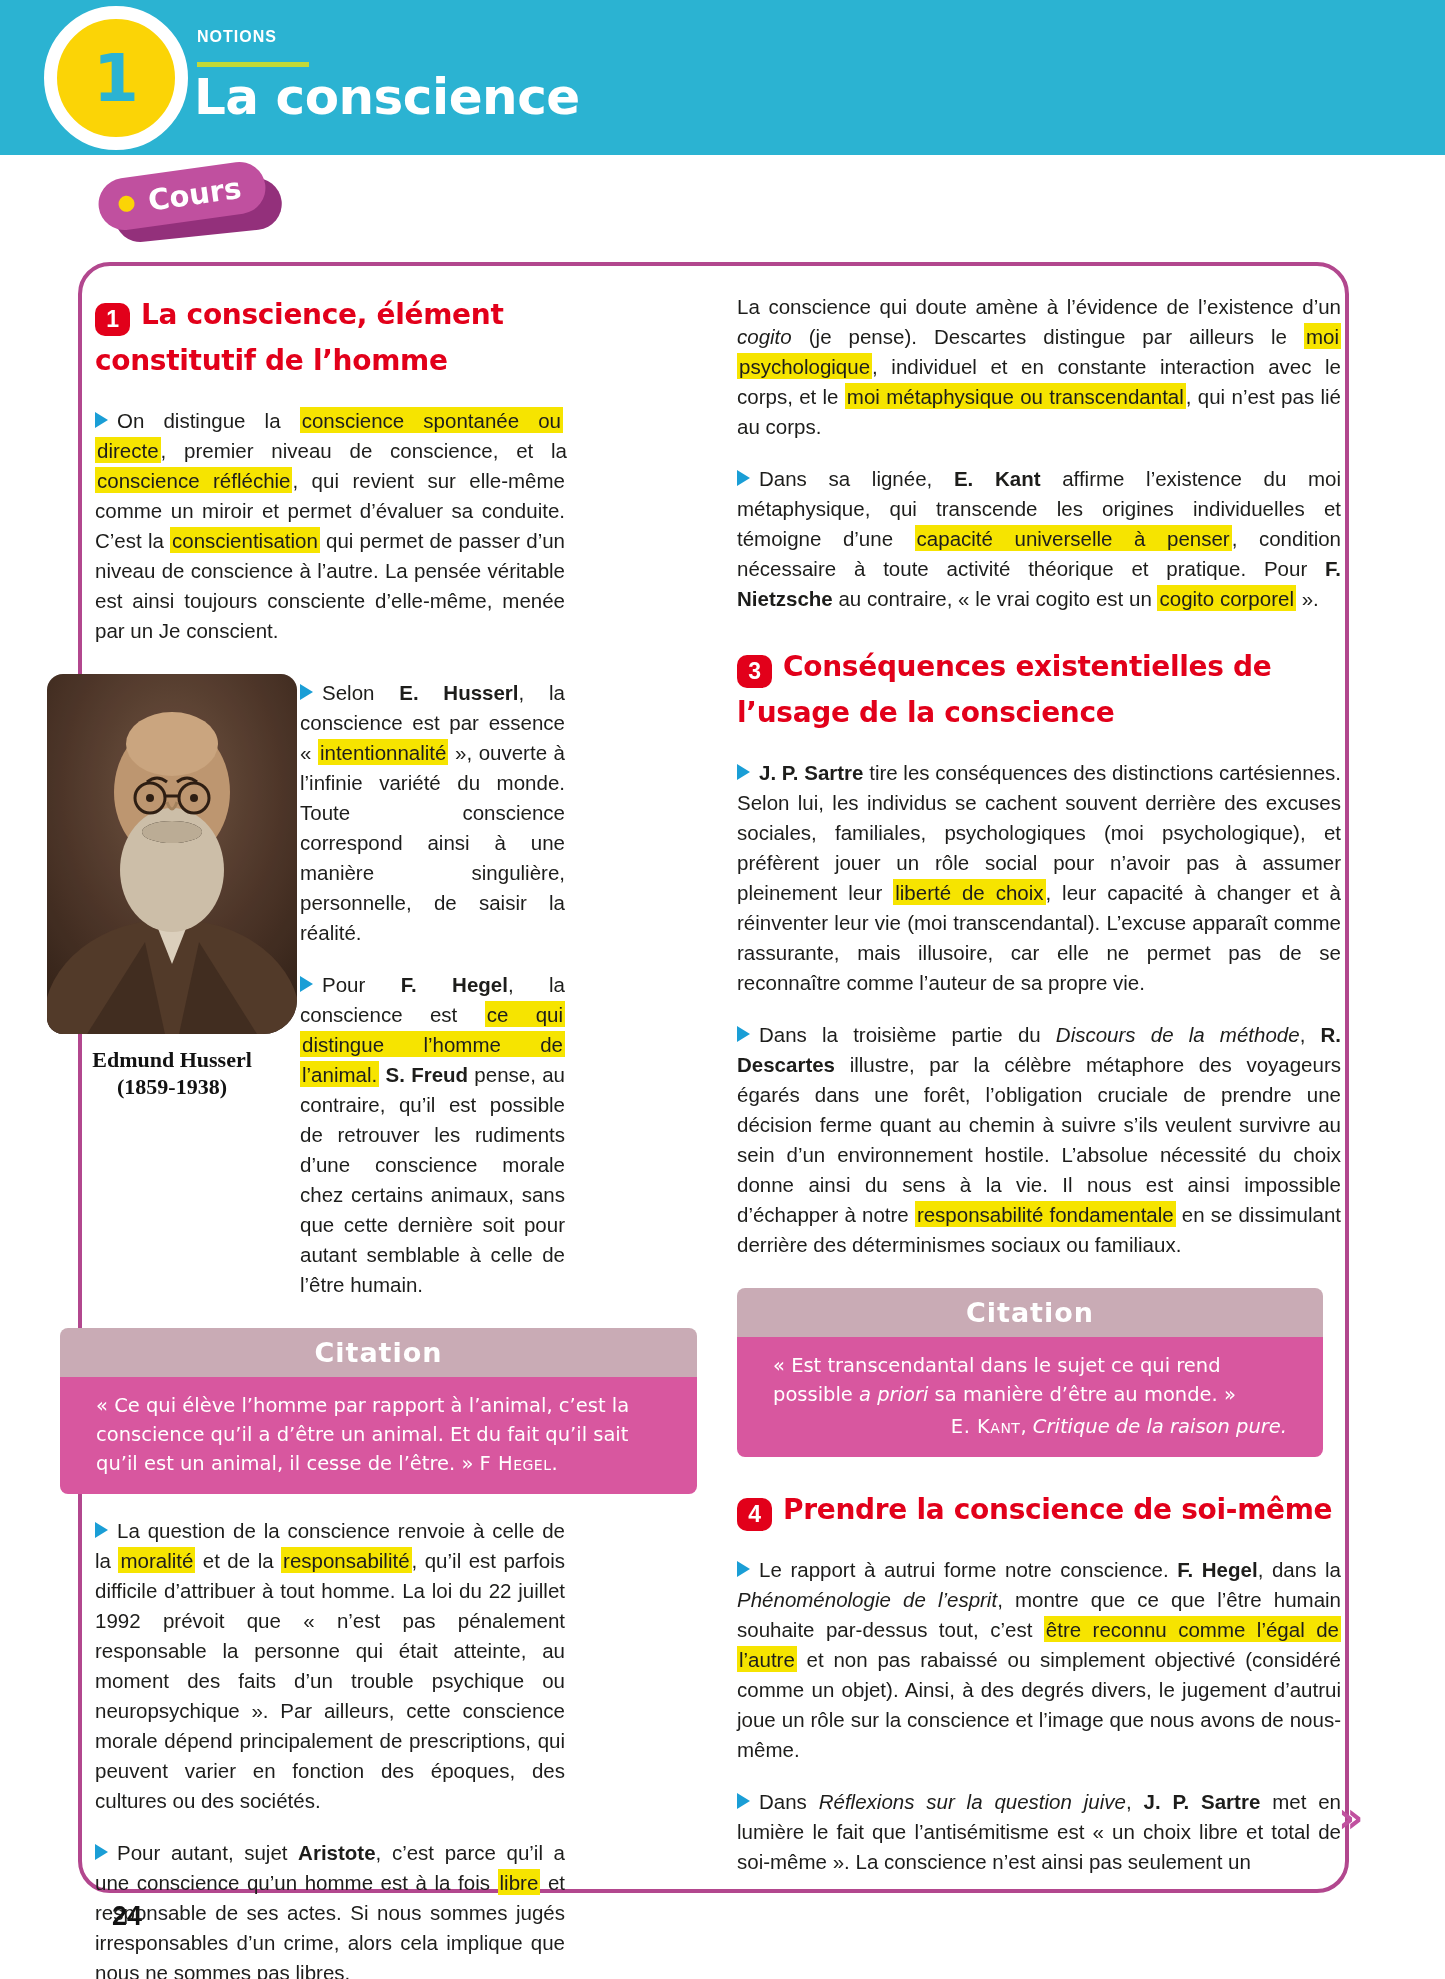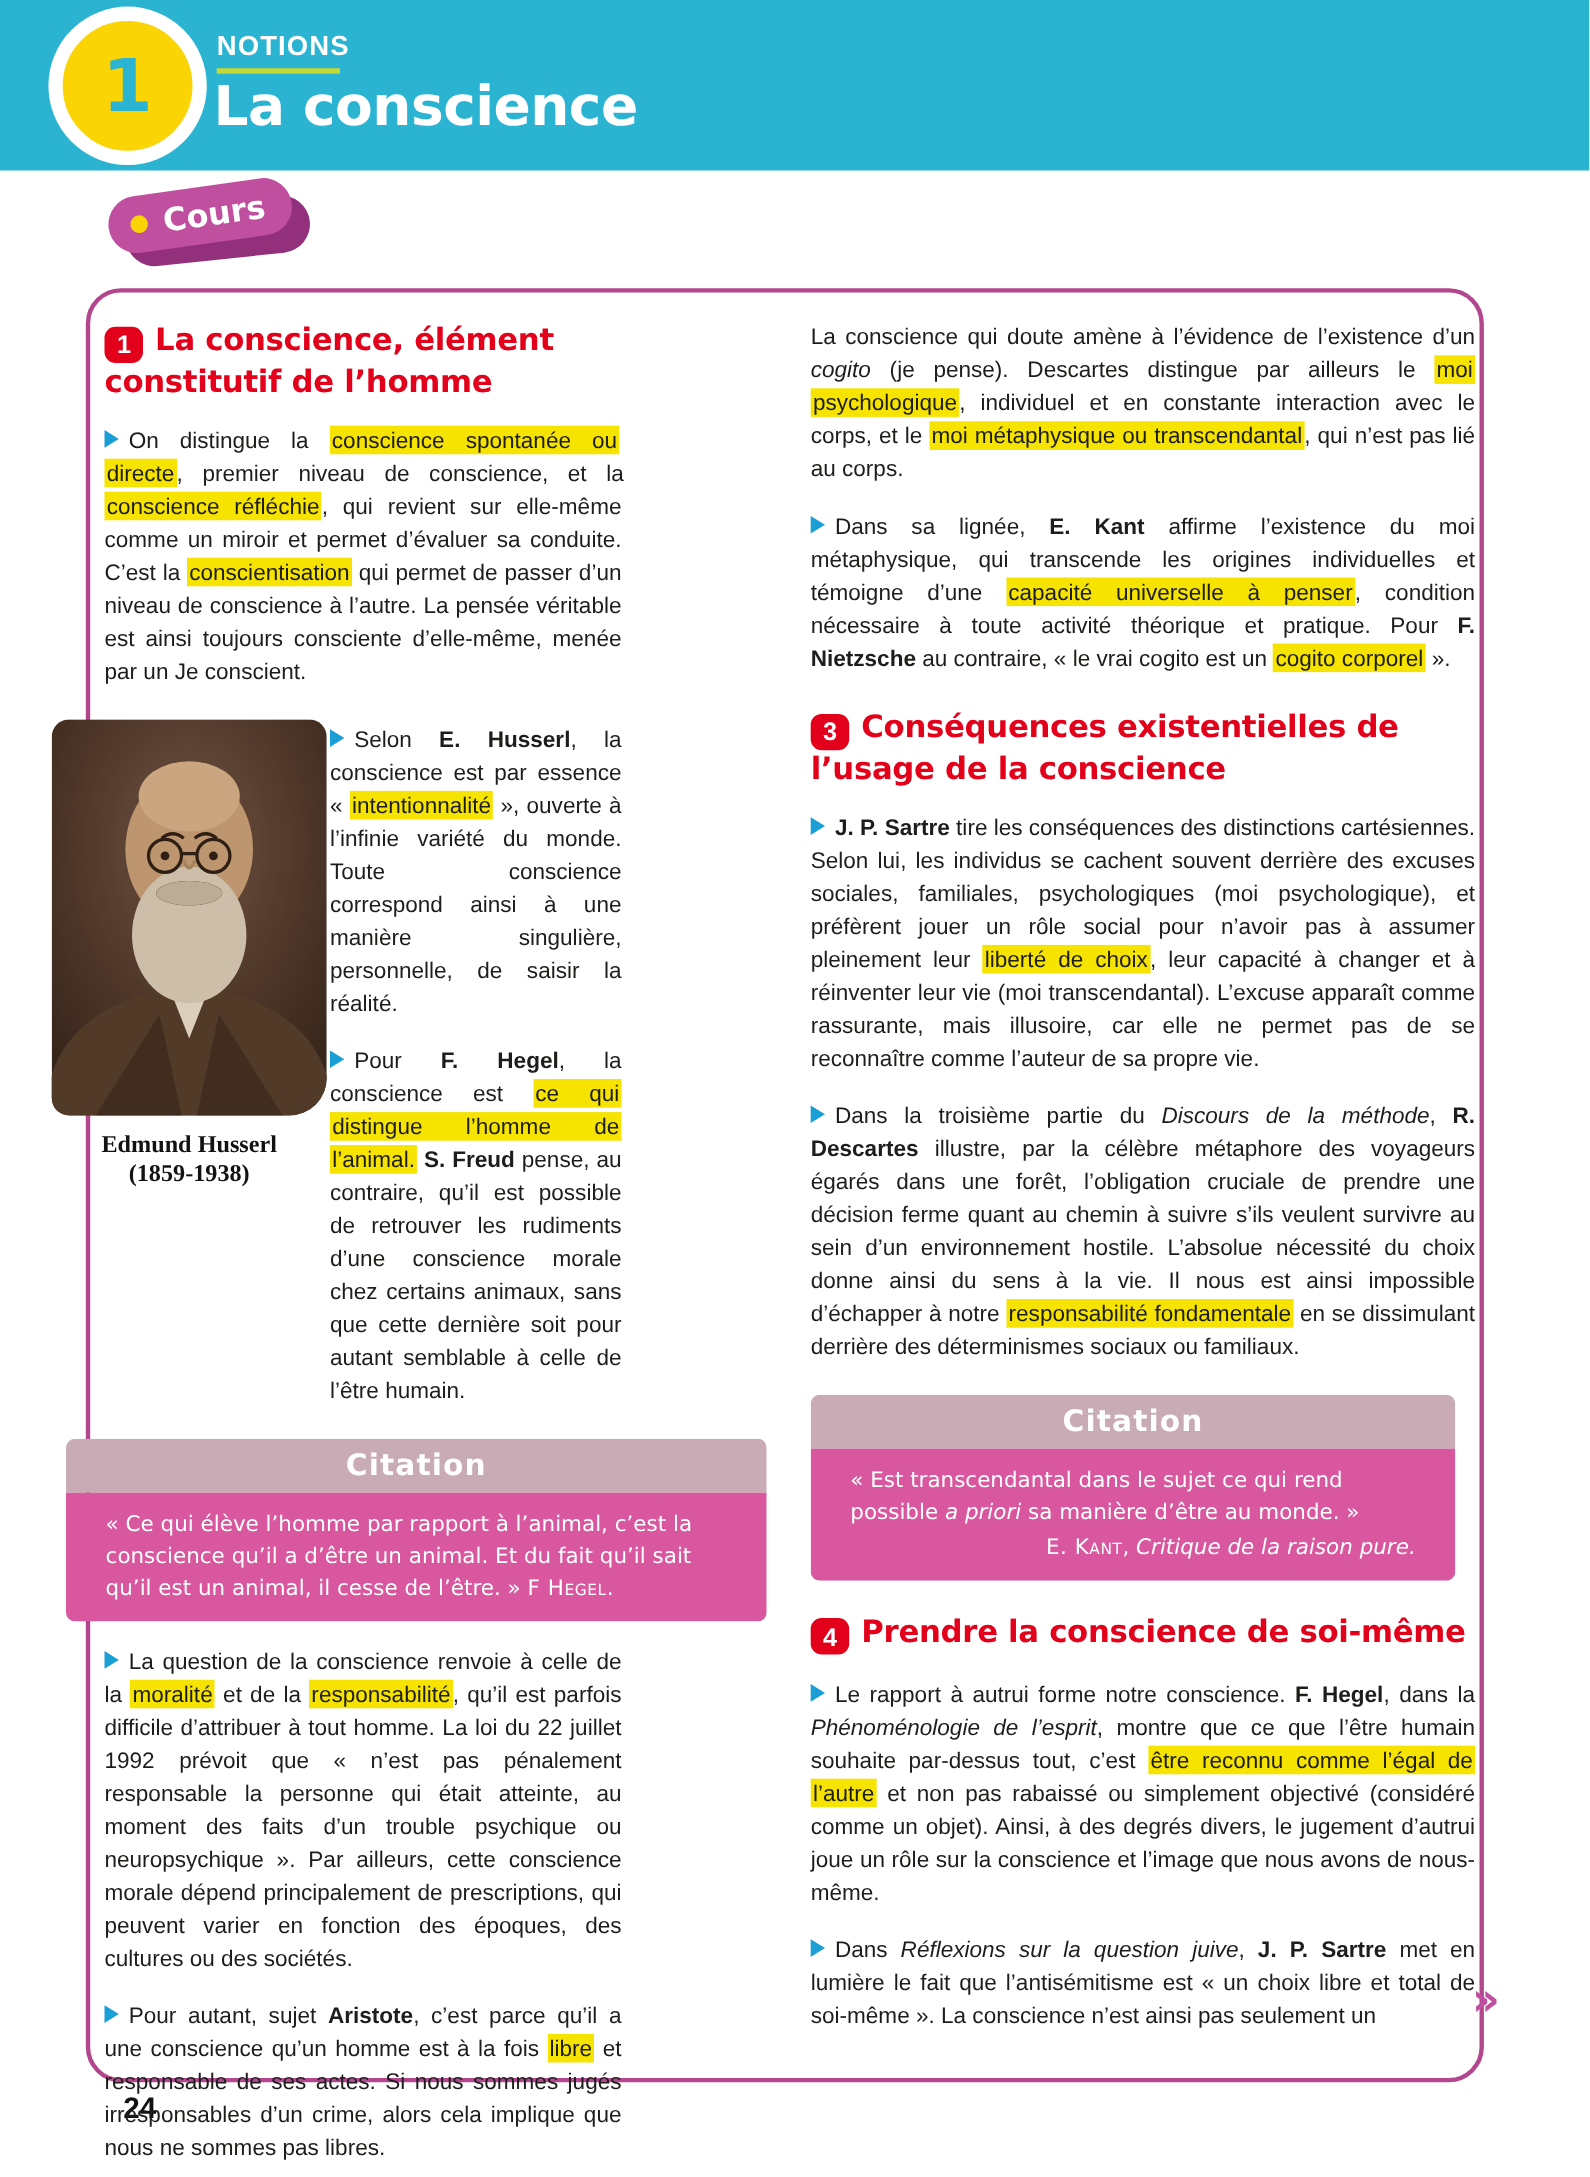--- a/index.html
+++ b/index.html
@@ -9,21 +9,21 @@
     overflow:hidden;
   }
   
   .banner{position:absolute;left:0;top:0;width:1445px;height:155px;background:var(--cyan,#2bb3d2);}
   .chapter-circle{
     position:absolute;left:44px;top:6px;width:118px;height:118px;border-radius:50%;
     background:var(--yellow,#fbd406);border:13px solid #ffffff;z-index:3;
     display:flex;align-items:center;justify-content:center;
   }
   .chapter-num{font-size:66px;font-weight:bold;color:var(--cyan,#2bb3d2);font-family:"DejaVu Sans",sans-serif;}
-  .kicker{position:absolute;left:197px;top:28px;color:#fff;font-weight:bold;font-size:25px;letter-spacing:1px;}
+  .kicker{position:absolute;left:197px;top:28px;color:#fff;font-weight:bold;font-size:16px;letter-spacing:1px;}
   .kicker-underline{position:absolute;left:197px;top:62px;width:112px;height:5px;background:var(--lime,#c3d937);}
   .banner-title{position:absolute;left:194px;top:68px;color:#fff;font-weight:bold;font-size:50px;letter-spacing:-0.5px;font-family:"DejaVu Sans",sans-serif;}
 
   
   .cours-tab{position:absolute;left:98px;top:170px;z-index:4;transform:rotate(-8deg);}
   .cours-shadow{position:absolute;left:14px;top:16px;width:168px;height:52px;background:var(--magenta_dark,#93307b);border-radius:26px;transform:rotate(2deg);}
   .cours-front{position:relative;width:168px;height:52px;background:var(--magenta,#c0509f);border-radius:26px;
     display:flex;align-items:center;padding-left:20px;box-sizing:border-box;}
   .cours-dot{width:16px;height:16px;border-radius:50%;background:var(--yellow,#fbd406);margin-right:14px;}
   .cours-label{color:#fff;font-weight:bold;font-size:29px;font-family:"DejaVu Sans",sans-serif;}
@@ -31,21 +31,21 @@
   
   .frame{position:absolute;left:78px;top:262px;width:1263px;height:1623px;
     border:4px solid var(--border_pink,#b2478e);border-radius:32px;background:#fff;}
 
   
   .col{position:absolute;top:292px;font-size:20.5px;line-height:30px;text-align:justify;z-index:2;}
   .col-left{left:95px;width:470px;}
   .col-right{left:737px;width:604px;}
   .col > :first-child{margin-top:0;}
 
-  h2.section{color:var(--red,#e2001a);font-size:28px;line-height:34px;font-weight:bold;
+  h2.section{color:var(--red,#e2001a);font-size:28px;line-height:46px;font-weight:bold;
     margin:30px 0 12px;text-align:left;letter-spacing:-0.3px;font-family:"DejaVu Sans",sans-serif;}
   .numbadge{display:inline-flex;align-items:center;justify-content:center;width:35px;height:33px;
     background:var(--red,#e2001a);color:#fff;border-radius:10px;font-size:23px;margin-right:11px;
     vertical-align:-3px;font-family:"Liberation Sans",sans-serif;}
 
   .para{margin:22px 0 0;}
   .tri{display:inline-block;width:0;height:0;border-left:13px solid var(--bullet_blue,#1a9ed6);
     border-top:8px solid transparent;border-bottom:8px solid transparent;margin-right:9px;}
 
   .seg-h{background:var(--highlight,#f6e400);padding:2px 2px 1px;

